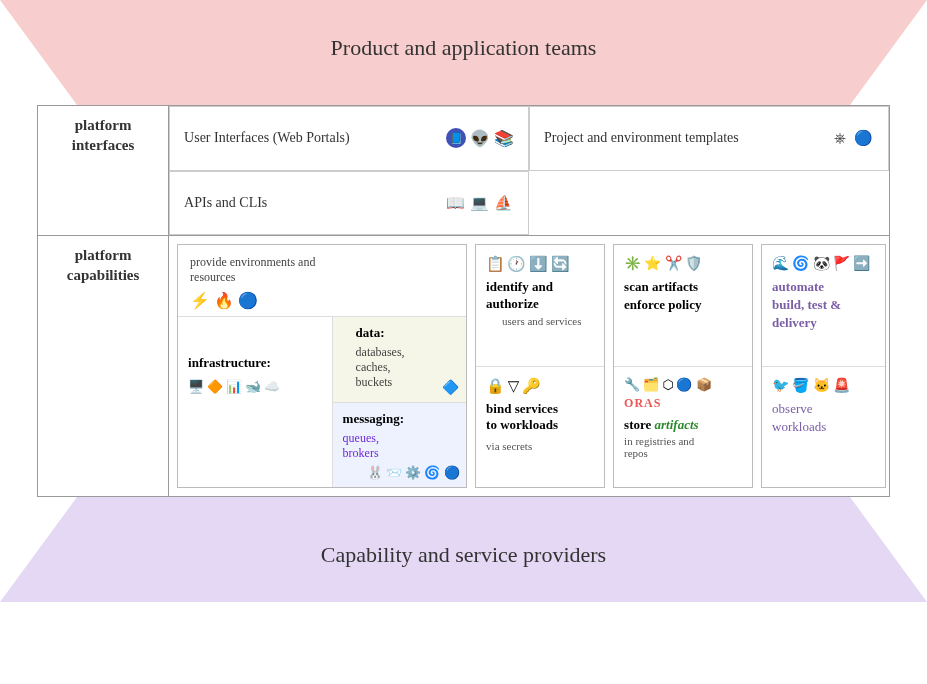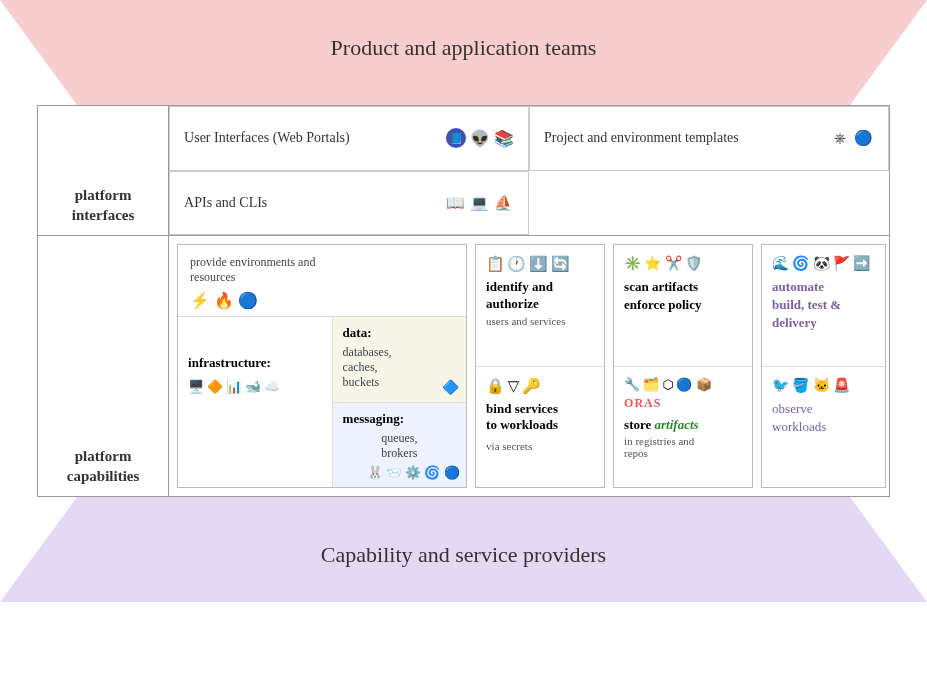--- a/index.html
+++ b/index.html
@@ -66,21 +66,21 @@
       display: flex;
       flex-direction: row;
       border-bottom: 1.5px solid #999;
       min-height: 130px;
     }
 
     .row-label {
       width: 130px;
       min-width: 130px;
       display: flex;
-      align-items: flex-end;
+      align-items: flex-start;
       justify-content: center;
       padding: 10px;
       font-size: 15px;
       font-weight: bold;
       color: #333;
       text-align: center;
       line-height: 1.3;
     }
 
     .interfaces-grid {
@@ -175,21 +175,21 @@
     }
 
     .data-messaging-block {
       flex: 1;
       display: flex;
       flex-direction: column;
     }
 
     .data-block {
       flex: 1;
-      padding: 8px 10px;
+      padding: 8px 23px;
       border-bottom: 1px solid #ddd;
       background: #f5f5e8;
       font-size: 12px;
       position: relative;
     }
 
     .data-block-title {
       font-weight: bold;
       font-size: 13px;
     }
@@ -450,21 +450,21 @@
 caches,
 buckets</div>
                 <div class="block-icons-br">
                   <span style="font-size:14px;">🔷</span>
                 </div>
               </div>
               <div class="messaging-block">
                 <div class="messaging-block-title">
                   <span>messaging:</span>
                 </div>
-                <div style="white-space:pre-line; font-size:12px; color:#404040; margin-top:4px;text-align:center;">queues,
+                <div style="white-space:pre-line; font-size:12px; color:#6d28d9; margin-top:4px;">queues,
 brokers</div>
                 <div class="block-icons-br">
                   <span style="font-size:13px;">🐰</span>
                   <span style="font-size:13px;">📨</span>
                   <span style="font-size:13px;">⚙️</span>
                   <span style="font-size:13px;">🌀</span>
                   <span style="font-size:13px;">🔵</span>
                 </div>
               </div>
             </div>
@@ -476,21 +476,21 @@
             <div class="identity-top-icons">
               <span style="font-size:15px;">📋</span>
               <span style="font-size:15px;">🕐</span>
               <span style="font-size:15px;">⬇️</span>
               <span style="font-size:15px;">🔄</span>
             </div>
             <div style="font-size:13px;font-weight:bold;line-height:1.3;">
               <span style="white-space:pre-line;">identify and
 authorize</span>
             </div>
-            <div style="font-size:11px;color:#555;margin-top:2px;">users and services</div>
+            <div style="font-size:11px;color:#555;margin-top:2px;margin-left:16px;">users and services</div>
           </div>
           <div class="identity-bottom">
             <div class="identity-bottom-icons">
               <span style="font-size:15px;">🔒</span>
               <span style="font-size:15px;">▽</span>
               <span style="font-size:15px;">🔑</span>
             </div>
             <div style="font-size:13px;font-weight:bold;line-height:1.3;">
               <span style="white-space:pre-line;">bind services
 to workloads</span>

